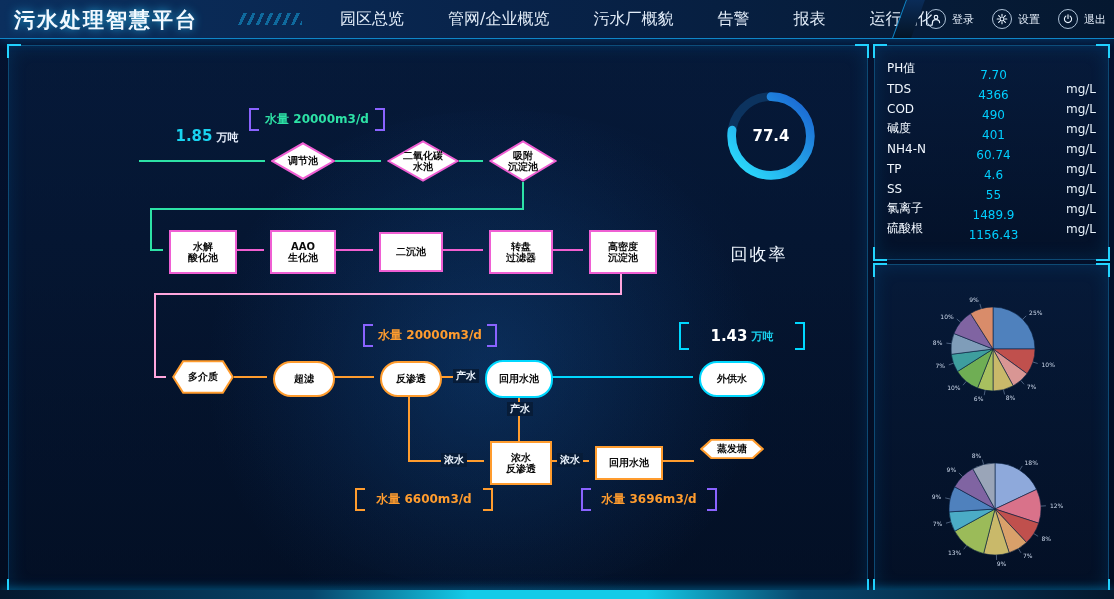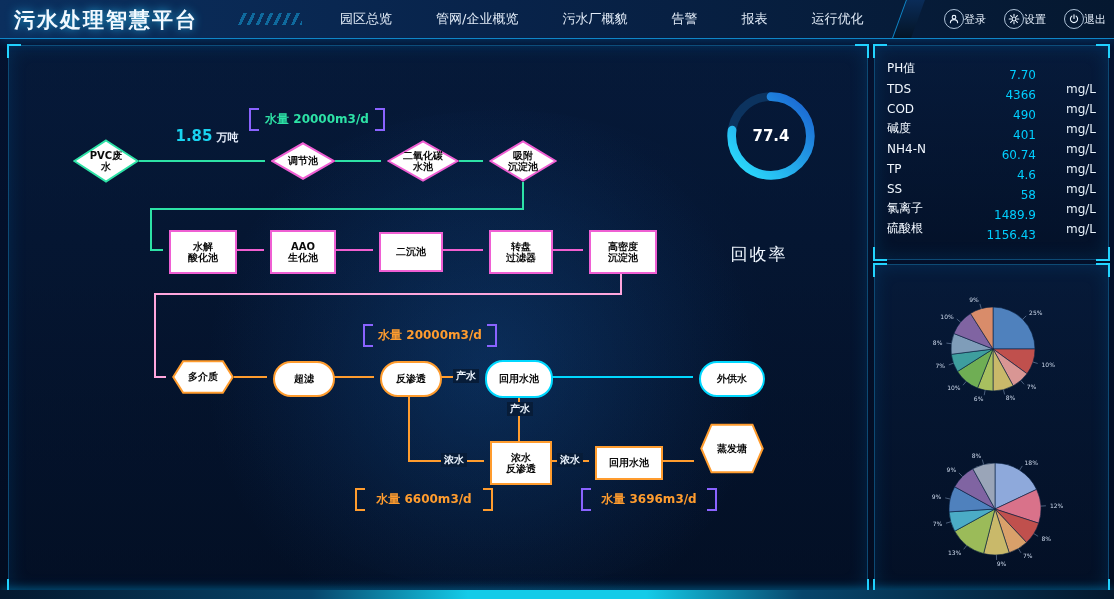--- a/index.html
+++ b/index.html
@@ -11,25 +11,25 @@
 
   
   .header{position:absolute;left:0;top:0;right:0;height:38px;
     background:linear-gradient(90deg,#0b2f5e 0%,#08234a 45%,#051830 100%);
     border-bottom:1px solid #0f86c8;box-shadow:0 2px 10px rgba(0,160,255,.25);z-index:10;}
   .app-title{position:absolute;left:14px;top:6px;font-size:21px;font-weight:bold;letter-spacing:2px;color:#f2f9ff;
     text-shadow:0 0 10px rgba(40,200,255,.8);}
   .hdr-slashes{position:absolute;left:238px;top:13px;width:64px;height:12px;
     background:repeating-linear-gradient(115deg,rgba(0,0,0,0) 0 5px,#0f6a9e 5px 8px);}
   .nav{position:absolute;left:340px;top:0;height:100%;display:flex;align-items:center;gap:44px;}
-  .nav a{color:#e2ecf8;font-size:13px;text-decoration:none;cursor:pointer;white-space:nowrap;}
+  .nav a{color:#e2ecf8;font-size:16px;text-decoration:none;cursor:pointer;white-space:nowrap;}
   .hdr-sep{position:absolute;right:196px;top:0;width:18px;height:38px;transform:skewX(-20deg);
     background:linear-gradient(180deg,#0a2c58,#041426);border-left:1px solid #0f86c8;}
   .hdr-actions{position:absolute;right:8px;top:0;height:100%;display:flex;align-items:center;gap:18px;}
-  .hdr-btn{display:flex;align-items:center;gap:0;background:none;border:none;color:#e2ecf8;font-size:11px;
+  .hdr-btn{display:flex;align-items:center;gap:6px;background:none;border:none;color:#e2ecf8;font-size:11px;
     cursor:pointer;font-family:inherit;padding:0;}
   .hdr-ico{width:18px;height:18px;border:1px solid rgba(215,235,255,.8);border-radius:50%;
     display:flex;align-items:center;justify-content:center;}
   .hdr-ico svg{width:12px;height:12px;stroke:#eaf4ff;fill:none;stroke-width:1.5;stroke-linecap:round;}
 
   
   .panel{position:absolute;background:linear-gradient(180deg,rgba(8,32,66,.62),rgba(4,18,40,.62));
     border:1px solid #0d4a74;box-shadow:inset 0 0 18px rgba(0,140,220,.18);}
   .corner{position:absolute;width:12px;height:12px;pointer-events:none;}
   .corner.tl{top:-2px;left:-2px;border-top:2px solid #23d4ff;border-left:2px solid #23d4ff;}
@@ -79,21 +79,21 @@
   .gauge-wrap svg{width:100%;height:100%;}
   .gauge-value{position:absolute;left:0;top:0;width:100%;height:100%;display:flex;align-items:center;justify-content:center;
     font-size:15px;font-weight:bold;color:#ffffff;}
   .gauge-label{position:absolute;left:698px;top:150px;width:104px;text-align:center;font-size:17px;color:#f0f7ff;
     letter-spacing:2px;z-index:3;margin-top:47px;}
 
   
   .wq-table{display:flex;flex-direction:column;gap:7px;padding:16px 12px 8px 12px;}
   .wq-row{display:flex;align-items:center;height:13px;font-size:12px;}
   .wq-param{flex:0 0 64px;color:#f2f8ff;}
-  .wq-value{flex:1;text-align:right;color:#00cfff;padding-right:14px;margin-top:12px;}
+  .wq-value{flex:1;text-align:center;color:#00cfff;padding-right:14px;margin-top:12px;}
   .wq-unit{flex:0 0 46px;text-align:right;color:#e8f2fb;}
 
   
   .pie-host{position:absolute;left:0;width:233px;height:150px;}
 
   
   .footer-bar{position:absolute;left:0;right:0;bottom:0;height:9px;
     background:linear-gradient(90deg,#04182e 0%,#07456b 28%,#14cbe8 42%,#14cbe8 58%,#07456b 72%,#04182e 100%);
     box-shadow:0 -2px 8px rgba(0,190,255,.35);}
 </style>
@@ -181,27 +181,20 @@
       <path class="e-orange" marker-end="url(#ah-orange)" d="M225 331 H258"></path>
       <path class="e-orange" marker-end="url(#ah-orange)" d="M322 331 H365"></path>
       <path class="e-orange" marker-end="url(#ah-orange)" d="M429 331 H470"></path>
       <path class="e-cyan" marker-end="url(#ah-cyan)" d="M540 331 H684"></path>
       <path class="e-orange" marker-end="url(#ah-orange)" d="M400 347 V415 H475"></path>
       <path class="e-orange" marker-end="url(#ah-orange)" d="M510 395 V352"></path>
       <path class="e-orange" marker-end="url(#ah-orange)" d="M539 415 H580"></path>
       <path class="e-orange" marker-end="url(#ah-orange)" d="M650 415 H685"></path>
     </svg>
 
-    <div class="node b-green" style="left:64px;top:93px;width:66px;height:44px">
-      <svg class="shape" viewBox="0 0 100 60" preserveAspectRatio="none">
-          <polygon points="50,2 98,30 50,58 2,30"></polygon>
-        </svg>
-      <span>PVC废
-水</span>
-    </div>
     <div class="node b-pink" style="left:262px;top:96px;width:64px;height:38px">
       <svg class="shape" viewBox="0 0 100 60" preserveAspectRatio="none">
           <polygon points="50,2 98,30 50,58 2,30"></polygon>
         </svg>
       <span>调节池</span>
     </div>
     <div class="node b-pink" style="left:378px;top:94px;width:72px;height:42px">
       <svg class="shape" viewBox="0 0 100 60" preserveAspectRatio="none">
           <polygon points="50,2 98,30 50,58 2,30"></polygon>
         </svg>
@@ -255,41 +248,45 @@
         <span>外供水</span>
       </div>
 
     <div class="node box b-orange" style="left:481px;top:395px;width:58px;height:40px">
         <span>浓水
 反渗透</span>
       </div>
     <div class="node box b-orange" style="left:586px;top:400px;width:64px;height:30px">
         <span>回用水池</span>
       </div>
-    <div class="node b-orange" style="left:691px;top:377px;width:64px;height:51px">
+    <div class="node b-orange" style="left:691px;top:393px;width:64px;height:20px">
       <svg class="shape" viewBox="0 0 100 60" preserveAspectRatio="none">
           <polygon points="18,2 82,2 98,30 82,58 18,58 2,30"></polygon>
         </svg>
       <span>蒸发塘</span>
     </div>
 
     <div class="chip" style="left:444px;top:323px">产水</div>
     <div class="chip" style="left:498px;top:356px">产水</div>
     <div class="chip" style="left:432px;top:407px">浓水</div>
     <div class="chip" style="left:548px;top:407px">浓水</div>
 
     <div class="flow-amount" style="left:150px;top:80px;width:96px">
       <span class="num">1.85</span><span class="unit">万吨</span>
     </div>
 
     <div class="bracket" style="left:240px;top:62px;width:112px;--bk:#8a63ff;color:#2de2a6;">
       <span>水量 20000m3/d</span>
     </div>
     <div class="bracket" style="left:354px;top:278px;width:110px;--bk:#8a63ff;color:#ff9c2e;">
       <span>水量 20000m3/d</span>
+    </div>
+    <div class="bracket" style="left:670px;top:276px;width:102px;height:22px;--bk:#00d8ff;">
+      <span class="out-num">1.43</span>
+      <span class="out-unit">万吨</span>
     </div>
     <div class="bracket" style="left:346px;top:442px;width:114px;--bk:#ff9c2e;color:#ff9c2e;">
       <span>水量 6600m3/d</span>
     </div>
     <div class="bracket" style="left:572px;top:442px;width:112px;--bk:#8a63ff;color:#ff9c2e;">
       <span>水量 3696m3/d</span>
     </div>
 
     <div class="gauge-wrap">
       <svg viewBox="0 0 100 100">
@@ -338,21 +335,21 @@
           <span class="wq-value">60.74</span>
           <span class="wq-unit">mg/L</span>
         </div>
       <div class="wq-row">
           <span class="wq-param">TP</span>
           <span class="wq-value">4.6</span>
           <span class="wq-unit">mg/L</span>
         </div>
       <div class="wq-row">
           <span class="wq-param">SS</span>
-          <span class="wq-value">58</span>
+          <span class="wq-value">55</span>
           <span class="wq-unit">mg/L</span>
         </div>
       <div class="wq-row">
           <span class="wq-param">氯离子</span>
           <span class="wq-value">1489.9</span>
           <span class="wq-unit">mg/L</span>
         </div>
       <div class="wq-row">
           <span class="wq-param">硫酸根</span>
           <span class="wq-value">1156.43</span>

